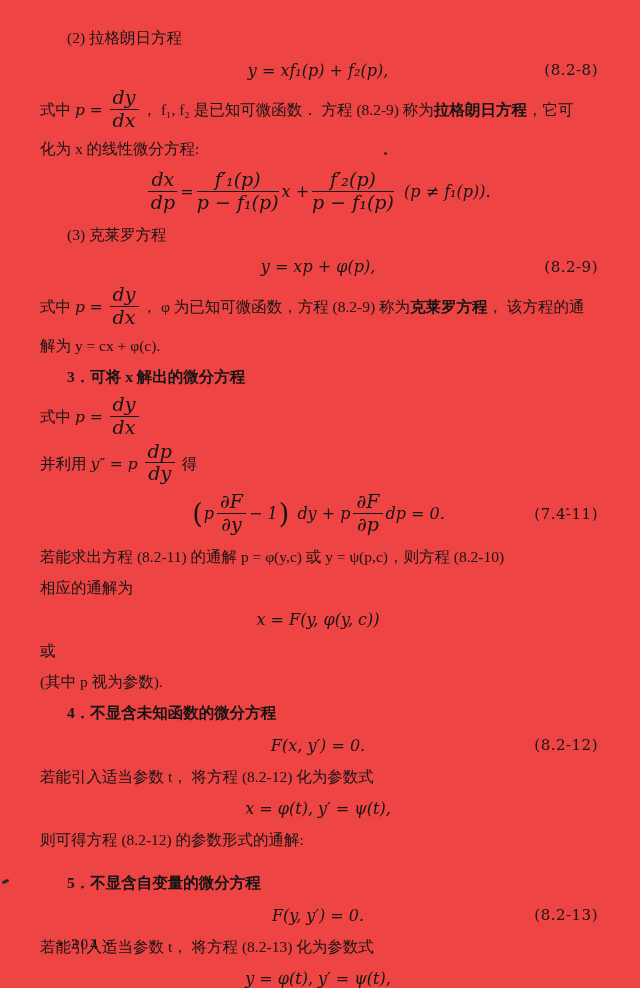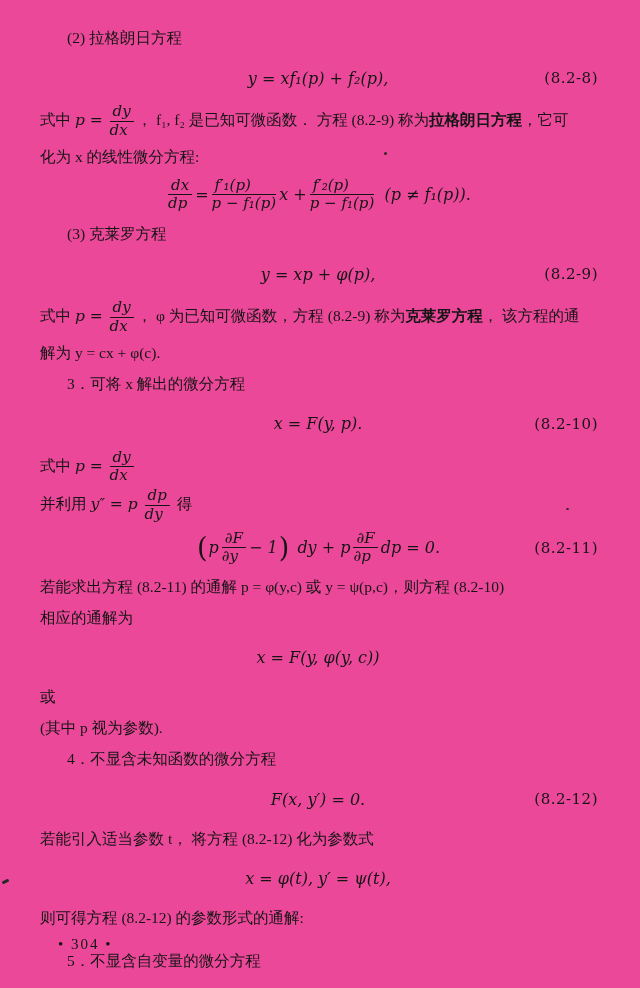--- a/index.html
+++ b/index.html
@@ -1,44 +1,44 @@
 <!DOCTYPE html>
 <html><head>
 <meta charset="utf-8">
 <style>
   html,body{margin:0;padding:0;background:#d8d8d8;}
   .page{
-    width:640px;height:988px;background:#ec4899;position:relative;
+    width:640px;height:988px;background:#ef4444;position:relative;
     font-family:"Liberation Serif","DejaVu Serif",serif;color:#141414;
     overflow:hidden;box-sizing:border-box;
   }
   .content{padding:24px 40px 0 36px;}
 
   .para{
     font-size:15.5px;line-height:27px;text-align:justify;margin:4px;
     color:#141414;
   }
   .h-num{font-size:15.5px;line-height:28px;margin:0;text-indent:2em;}
-  .h-item{font-size:15.5px;line-height:28px;margin:0;text-indent:2em;font-weight:normal;}
+  .h-item{font-size:15.5px;line-height:28px;margin:0;text-indent:2em;font-weight:bold;}
   .bold-term{font-weight:bold;}
 
   .mi{font-family:"DejaVu Serif",serif;font-style:italic;}
 
   .frac{
-    display:inline-block;vertical-align:-0.62em;
-    font-family:"DejaVu Serif",serif;font-style:italic;font-size:15px;
+    display:inline-block;text-align:center;vertical-align:-0.62em;
+    font-family:"DejaVu Serif",serif;font-style:italic;font-size:19px;
     line-height:1.05;margin:0 3px;
   }
   .frac .num{display:block;border-bottom:1.3px solid #141414;padding:0 3px 1px;}
   .frac .den{display:block;padding-top:1px;}
 
   .eqrow{
     position:relative;display:flex;align-items:center;justify-content:center;
     font-family:"DejaVu Serif",serif;font-style:italic;font-size:16px;
-    margin:12px 0;min-height:28px;
+    margin:4px 0;min-height:28px;
   }
   .eqrow.tall{margin:8px 0;}
   .eqrow .gap{width:0.45em;display:inline-block;}
   .eqtag{
     position:absolute;right:2px;top:50%;transform:translateY(-50%);
     font-style:normal;font-size:15px;letter-spacing:0.5px;
   }
   .bigp{font-size:27px;font-style:normal;font-weight:400;line-height:1;margin:0 1px;}
   .intglyph{font-size:26px;font-style:normal;line-height:1;margin:0 2px;position:relative;top:-1px;}
   .spacer-md{height:12px;}
@@ -98,24 +98,20 @@
     </div>
 
     <p class="para">
       <span>式中 </span><span class="mi">p =</span>
       <span class="frac"><span class="num">dy</span><span class="den">dx</span></span><span>， φ 为已知可微函数，方程 (8.2-9) 称为</span><span class="bold-term">克莱罗方程</span><span>， 该方程的通</span>
     </p>
     <p class="para">解为 y = cx + φ(c).</p>
 
     <p class="h-item">3．可将 x 解出的微分方程</p>
 
-    <div class="eqrow">
-      <span class="mi">x = F(y, p).</span>
-      <span class="eqtag">(8.2-10)</span>
-    </div>
 
     <p class="para">
       <span>式中 </span><span class="mi">p =</span>
       <span class="frac"><span class="num">dy</span><span class="den">dx</span></span>
     </p>
     <p class="para">
       <span>并利用 </span><span class="mi">y″ = p</span>
       <span class="frac"><span class="num">dp</span><span class="den">dy</span></span><span> 得</span>
     </p>
 
@@ -128,21 +124,21 @@
         </span>
       <span>− 1</span>
       <span class="bigp">)</span>
       <span class="gap"></span>
       <span>dy + p</span>
       <span class="frac">
           <span class="num">∂F</span>
           <span class="den">∂p</span>
         </span>
       <span>dp = 0.</span>
-      <span class="eqtag">(8.2-11)</span>
+      <span class="eqtag">(7.4-11)</span>
     </div>
 
     <p class="para">若能求出方程 (8.2-11) 的通解 p = φ(y,c) 或 y = ψ(p,c)，则方程 (8.2-10)</p>
     <p class="para">相应的通解为</p>
 
     <div class="eqrow">
       <span class="mi">x = F(y, φ(y, c))</span>
     </div>
 
     <p class="para">或</p>

